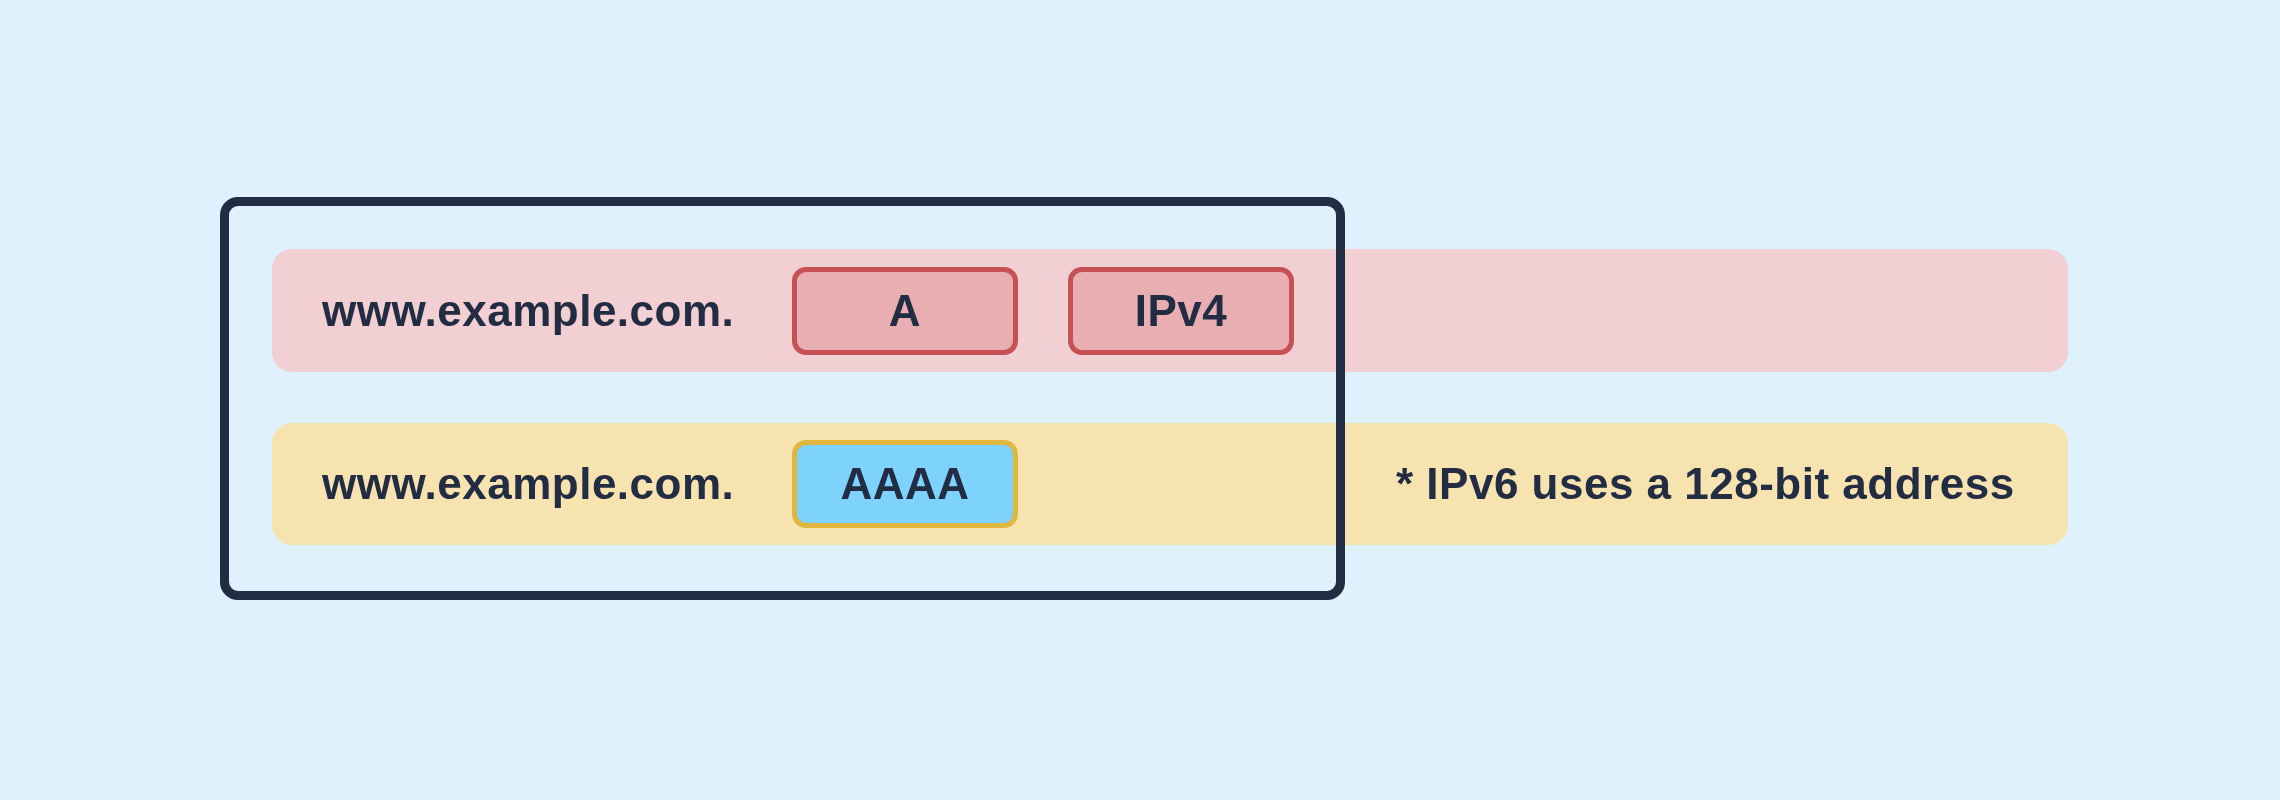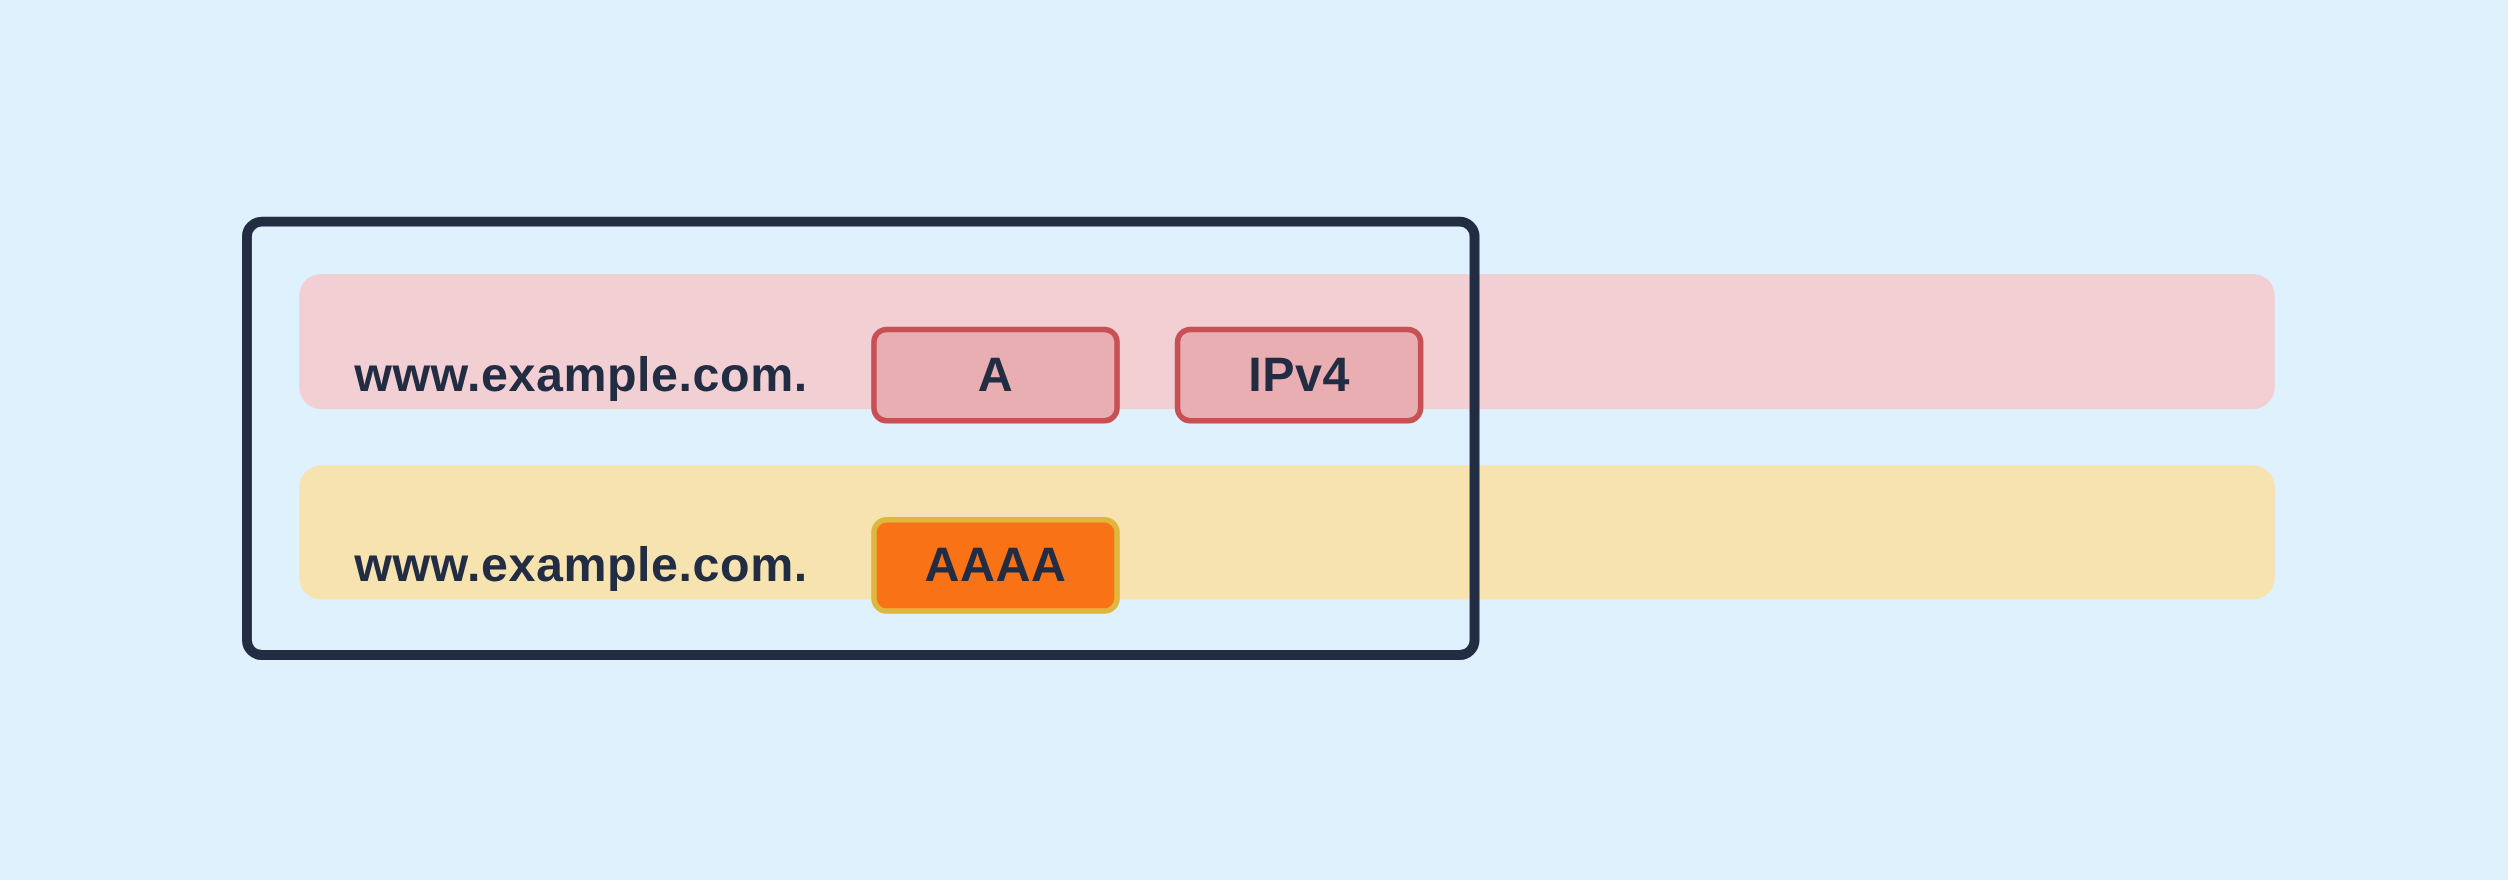--- a/index.html
+++ b/index.html
@@ -28,21 +28,20 @@
     height: 123px;
     background: #f2cfd3;
   }
   .band--ipv6 {
     top: 423px;
     height: 122px;
     background: #f6e3b0;
   }
   .band * {
     color: #222c42;
-    margin-top: 30px;
   }
   .domain-label {
     position: absolute;
     left: 50px;
     top: 50%;
     transform: translateY(-50%);
     font-size: 44px;
     font-weight: 700;
     letter-spacing: 0.5px;
     white-space: nowrap;
@@ -62,21 +61,21 @@
     font-weight: 700;
     letter-spacing: 0.5px;
   }
   .badge--record { left: 520px; }
   .badge--ip     { left: 796px; }
   .band--ipv4 .badge {
     background: #e9aeb1;
     border: 5px solid #c65054;
   }
   .band--ipv6 .badge {
-    background: #f97316;
+    background: #7dd3fc;
     border: 5px solid #dfb73f;
   }
   .note-label {
     position: absolute;
     top: 50%;
     transform: translateY(-50%);
     font-size: 44px;
     font-weight: 700;
     letter-spacing: 0.5px;
     white-space: nowrap;
@@ -105,17 +104,18 @@
 
   <div class="band band--ipv4">
     <span class="domain-label">www.example.com.</span>
     <span class="badge badge--record">A</span>
     <span class="badge badge--ip">IPv4</span>
   </div>
 
   <div class="band band--ipv6">
     <span class="domain-label">www.example.com.</span>
     <span class="badge badge--record">AAAA</span>
+    <span class="note-label">* IPv6 uses a 128-bit address</span>
   </div>
 
   <div class="outline-box"></div>
 
 </div>
 
 </body></html>

